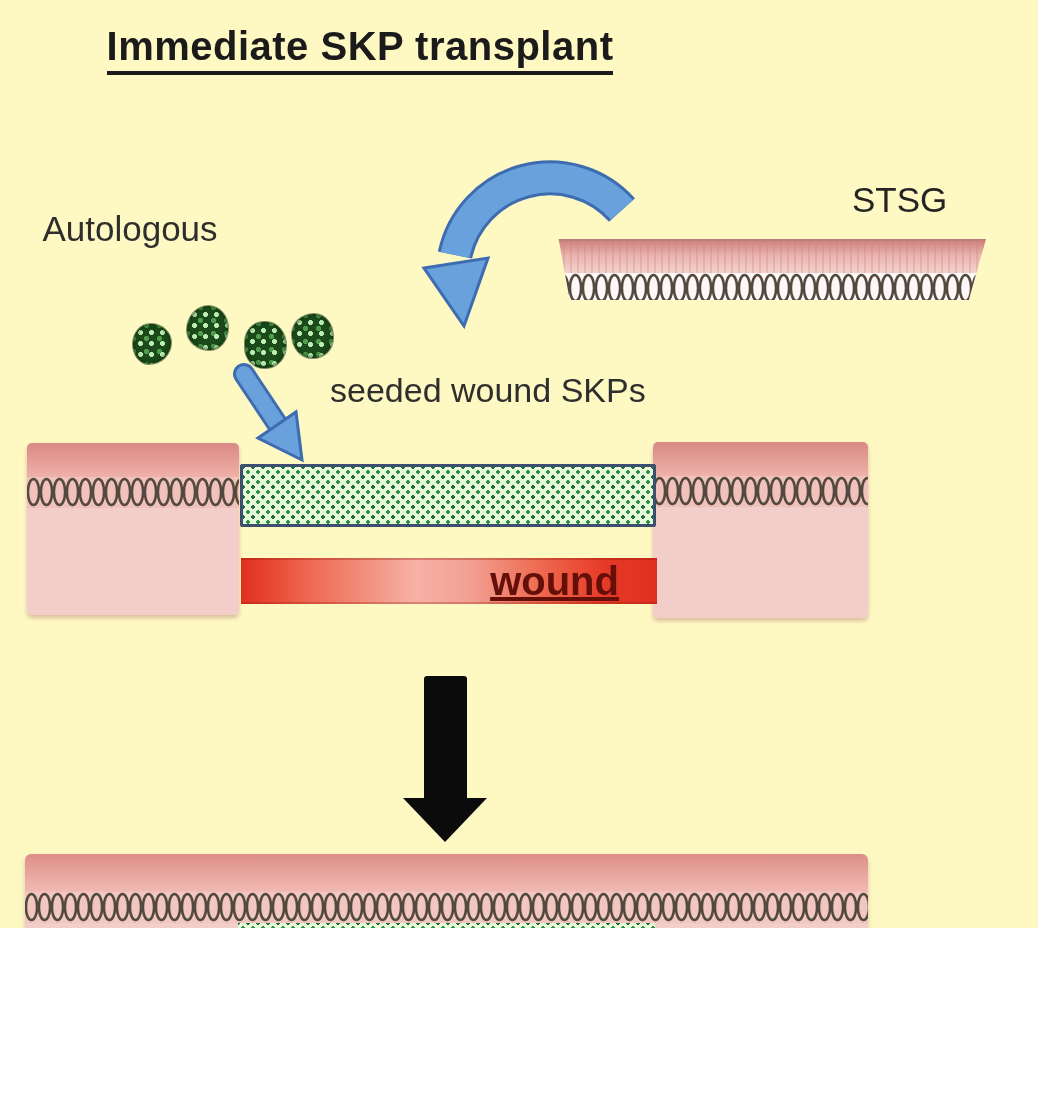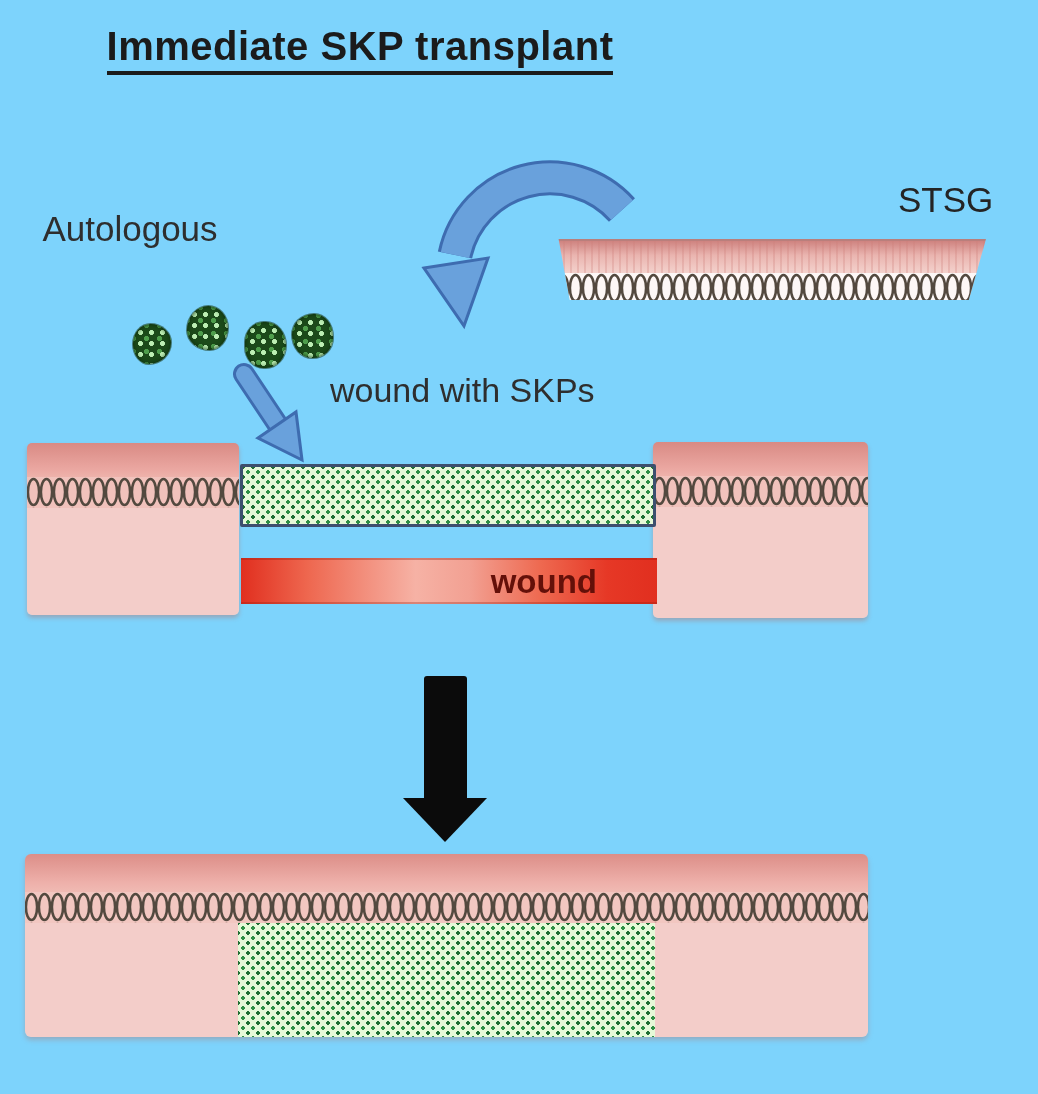--- a/index.html
+++ b/index.html
@@ -1,37 +1,37 @@
 <!DOCTYPE html>
 <html><head>
 <meta charset="utf-8">
 <style>
   * { margin:0; padding:0; box-sizing:border-box; }
   html,body { background:#ffffff; }
   body { font-family:"Liberation Sans", sans-serif; }
   #stage {
-    position:relative; width:1038px; height:1094px;
-    background:#7dd3fc; overflow:hidden;
+    position:relative; width:1038px; height:928px;
+    background:#fef9c3; overflow:hidden;
   }
 
   
   .title {
     position:absolute; left:105px; top:24px; width:510px;
     text-align:center; font-size:40px; font-weight:bold; color:#1b1b1b;
     letter-spacing:0.5px;
   }
   .title span { border-bottom:4px solid #1b1b1b; padding-bottom:3px; }
 
   
   .lbl { position:absolute; color:#2e2e2e; }
   .lbl-autologous {
     left:20px; top:202px; width:220px; text-align:center;
     font-size:35px; line-height:54px;
   }
-  .lbl-stsg { left:898px; top:180px; font-size:35px; color:#242424; }
+  .lbl-stsg { left:852px; top:180px; font-size:35px; color:#242424; }
   .lbl-scaffold {
     left:330px; top:362px; font-size:34px; line-height:57px;
   }
 
   
   .stsg-strip {
     position:absolute; left:556px; top:239px; width:430px; height:61px;
     clip-path:polygon(0.6% 0, 100% 0, 96% 100%, 3.2% 100%);
   }
   .stsg-pink {
@@ -91,22 +91,22 @@
   
   .wound-strip {
     position:absolute; left:241px; top:558px; width:416px; height:46px;
     background:linear-gradient(90deg,
       #e12f1f 0%, #ee674f 16%, #f6b2a5 42%, #f2a092 55%,
       #ee6950 72%, #e63826 88%, #e12f1f 100%);
     box-shadow:inset 0 2px 0 rgba(150,25,12,0.35), inset 0 -2px 0 rgba(150,25,12,0.3);
     display:flex; align-items:center; justify-content:flex-end;
   }
   .wound-text {
-    font-size:33px; font-weight:bold; color:#641009;
-    padding-right:60px; line-height:1;
+    font-size:40px; font-weight:bold; color:#641009;
+    padding-right:38px; line-height:1;text-decoration:underline;
   }
 
   
   .bottom-assembly {
     position:absolute; left:25px; top:854px; width:843px; height:183px;
     display:flex; flex-direction:column;
     border-radius:6px; overflow:hidden;
     box-shadow:0 3px 5px rgba(176,118,112,0.4);
   }
   .bottom-band { height:38px; background:linear-gradient(180deg,#dc8e88 0%, #eeb0aa 75%, #f0bab3 100%); }
@@ -160,21 +160,21 @@
   <div class="spheroid sph3"></div>
   <div class="spheroid sph4"></div>
 
   <svg class="arrow-svg" style="left:222px; top:358px;" width="105" height="110">
     <path d="M 22 16 L 58 70" fill="none" stroke="#3e6cb0" stroke-width="22" stroke-linecap="round"></path>
     <path d="M 22 16 L 58 70" fill="none" stroke="#69a1dc" stroke-width="16" stroke-linecap="round"></path>
     <polygon points="36,80 74,54 80,102" fill="#69a1dc" stroke="#3e6cb0" stroke-width="3"></polygon>
   </svg>
 
   <div class="lbl lbl-scaffold">
-    <div>wound with SKPs</div>
+    <div>seeded wound SKPs</div>
   </div>
 
   <div class="skin-block mid-left">
     <div class="skin-top"></div>
     <div class="coil-row">
       <svg class="coil-svg">
           <rect width="100%" height="100%" fill="url(#coilPattern)"></rect>
         </svg>
     </div>
     <div class="skin-body"></div>

